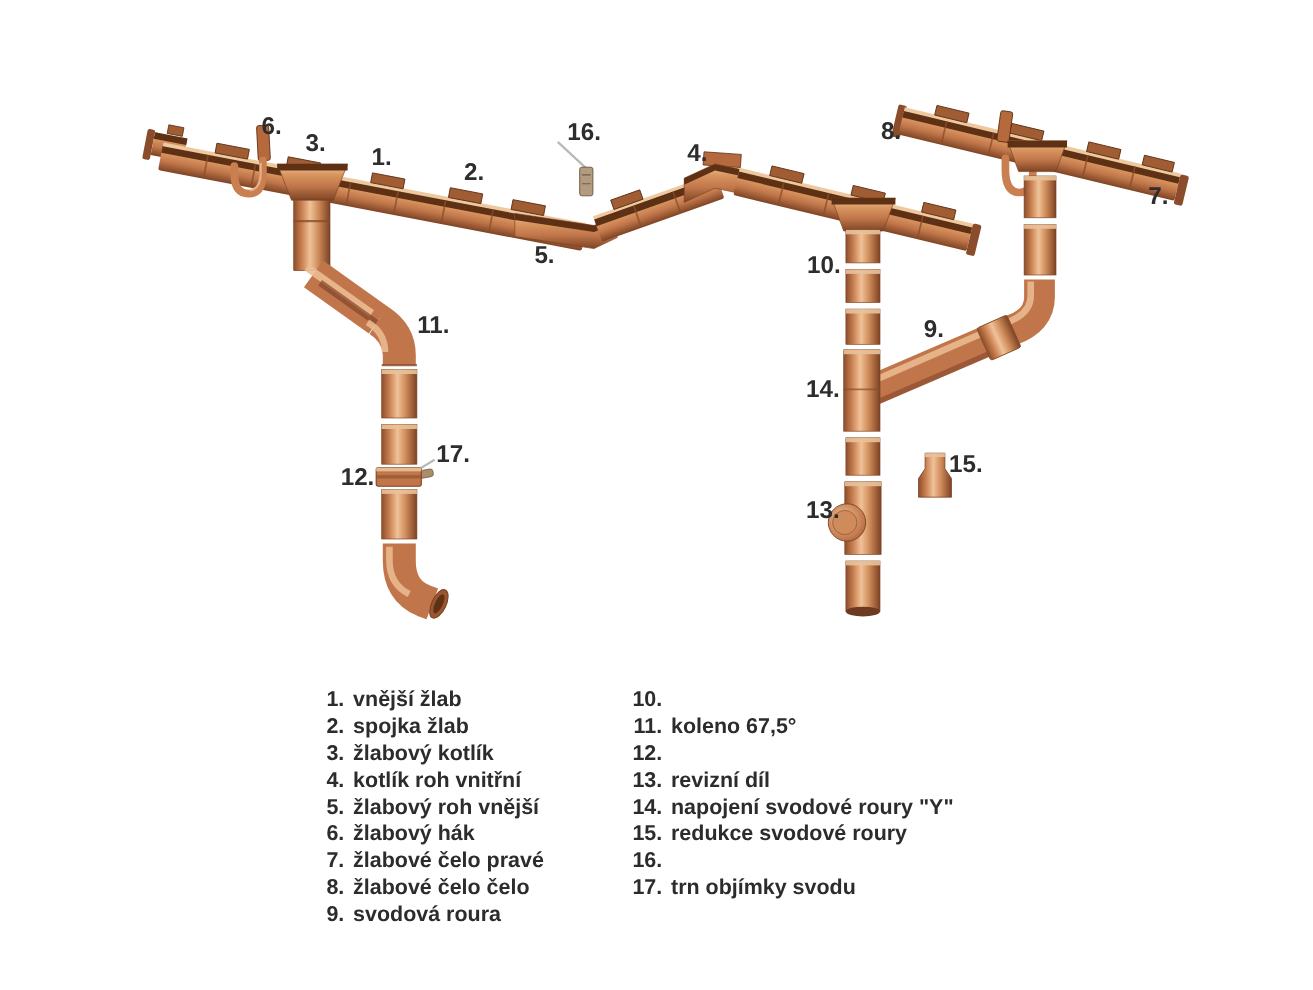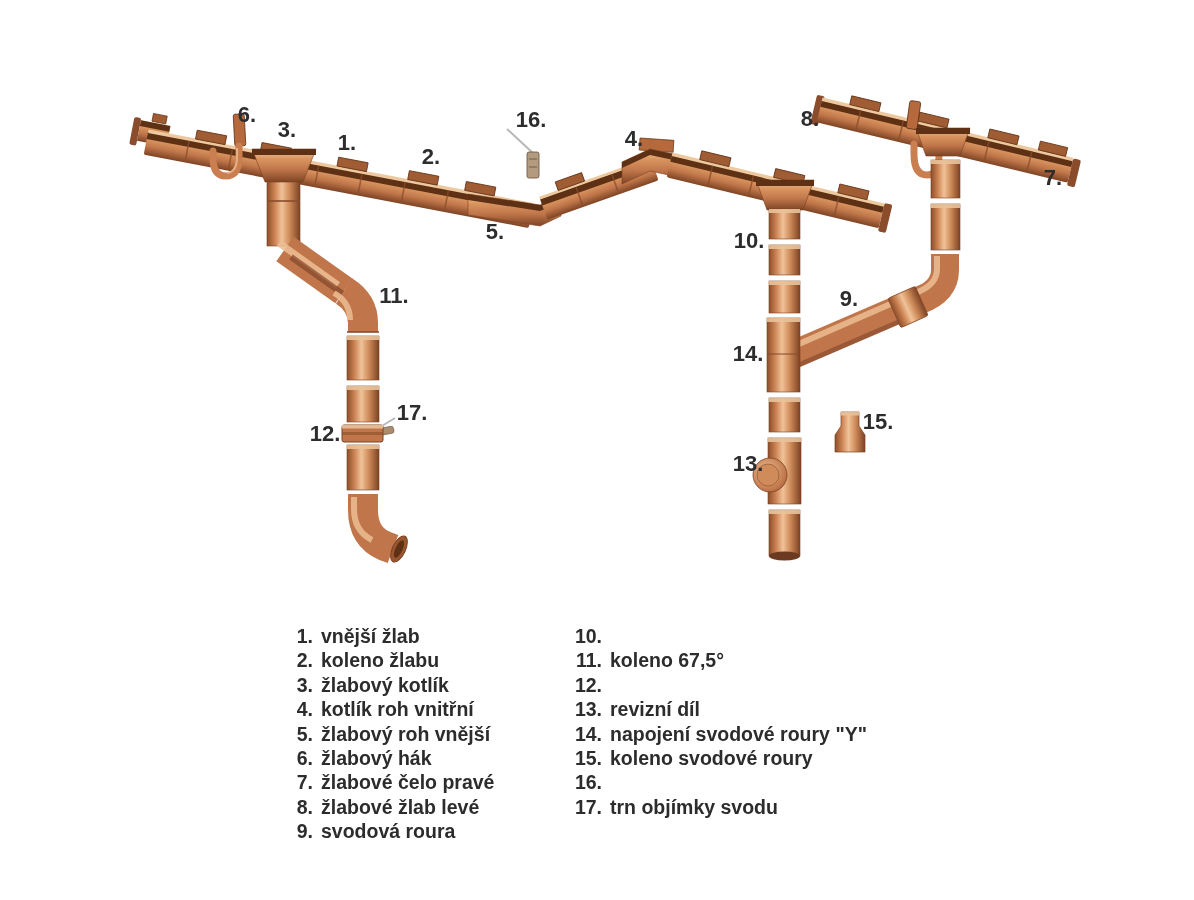--- a/index.html
+++ b/index.html
@@ -243,21 +243,21 @@
 </svg>
 
 <div class="legend">
   <div class="col left">
     <div class="row">
           <span class="n">1.</span>
           <span class="t">vnější žlab</span>
         </div>
     <div class="row">
           <span class="n">2.</span>
-          <span class="t">koleno žlabu</span>
+          <span class="t">spojka žlab</span>
         </div>
     <div class="row">
           <span class="n">3.</span>
           <span class="t">žlabový kotlík</span>
         </div>
     <div class="row">
           <span class="n">4.</span>
           <span class="t">kotlík roh vnitřní</span>
         </div>
     <div class="row">
@@ -267,21 +267,21 @@
     <div class="row">
           <span class="n">6.</span>
           <span class="t">žlabový hák</span>
         </div>
     <div class="row">
           <span class="n">7.</span>
           <span class="t">žlabové čelo pravé</span>
         </div>
     <div class="row">
           <span class="n">8.</span>
-          <span class="t">žlabové žlab levé</span>
+          <span class="t">žlabové čelo čelo</span>
         </div>
     <div class="row">
           <span class="n">9.</span>
           <span class="t">svodová roura</span>
         </div>
   </div>
   <div class="col right">
     <div class="row">
           <span class="n">10.</span>
         </div>
@@ -295,21 +295,21 @@
     <div class="row">
           <span class="n">13.</span>
           <span class="t">revizní díl</span>
         </div>
     <div class="row">
           <span class="n">14.</span>
           <span class="t">napojení svodové roury "Y"</span>
         </div>
     <div class="row">
           <span class="n">15.</span>
-          <span class="t">koleno svodové roury</span>
+          <span class="t">redukce svodové roury</span>
         </div>
     <div class="row">
           <span class="n">16.</span>
         </div>
     <div class="row">
           <span class="n">17.</span>
           <span class="t">trn objímky svodu</span>
         </div>
   </div>
 </div>

